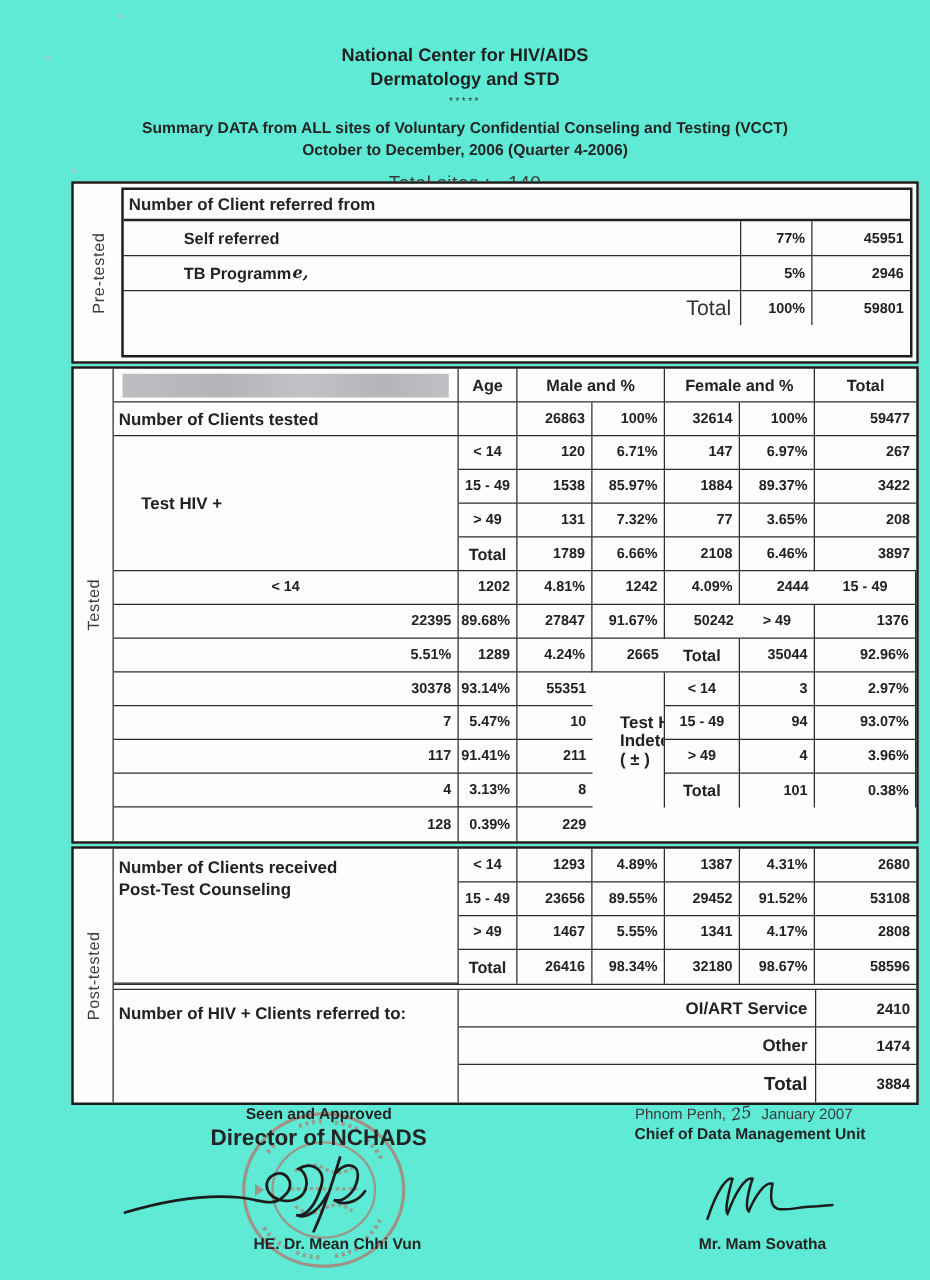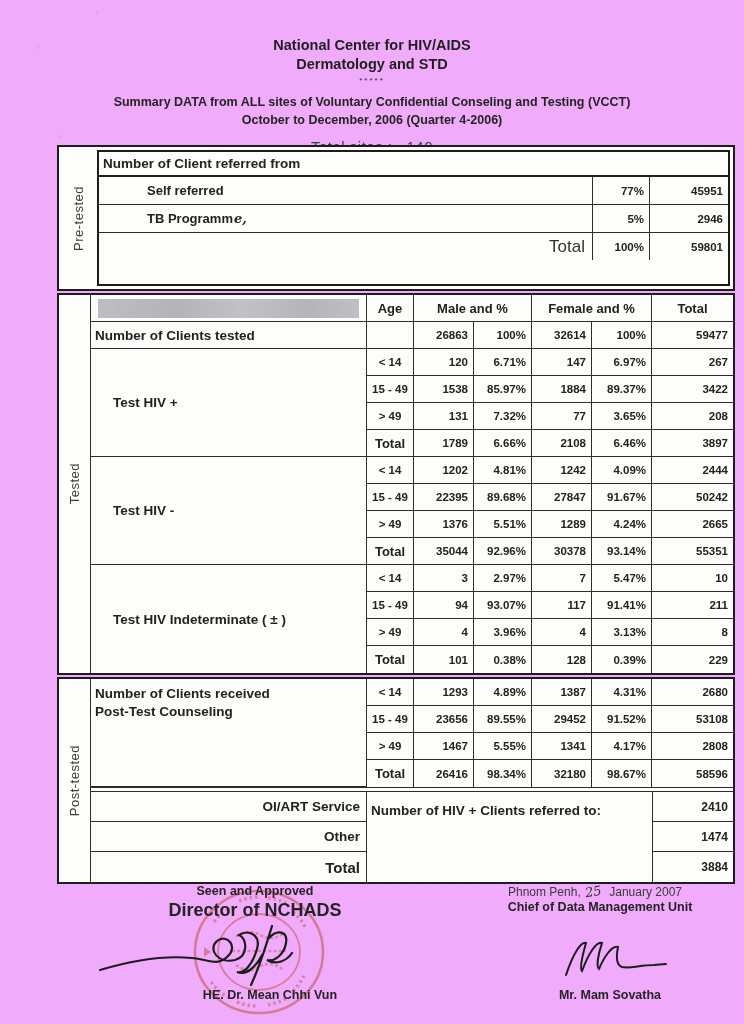--- a/index.html
+++ b/index.html
@@ -1,18 +1,18 @@
 <!DOCTYPE html>
 <html><head>
 <meta charset="utf-8">
 <style>
   * { margin:0; padding:0; box-sizing:border-box; }
   html,body { background:#e8e8e8; }
   body { font-family:"Liberation Sans","DejaVu Sans",sans-serif; }
-  .page { position:relative; width:744px; height:1024px; background:#f0abfc; margin:0 auto; overflow:hidden; color:#242424; }
+  .page { position:relative; width:744px; height:1024px; background:#5eead4; margin:0 auto; overflow:hidden; color:#242424; }
 
   
   .speck { position:absolute; background:#b9b9b9; border-radius:50%; opacity:.5; }
 
   
   .doc-header { position:absolute; top:36px; left:0; width:100%; text-align:center; }
   .title { font-size:14.5px; font-weight:bold; line-height:1.3; color:#1f1f1f; }
   .stars { font-size:8px; letter-spacing:2px; color:#333; margin:2px 0 8px; }
   .subtitle { font-size:12.5px; font-weight:bold; line-height:1.45; color:#242424; }
   .total-sites { margin-top:9px; font-size:15px; color:#3c3c3c; letter-spacing:.5px; }
@@ -173,21 +173,20 @@
           <div class="cell num">3.65%</div>
           <div class="cell num lc">208</div>
 
           <div class="cell age age-total">Total</div>
           <div class="cell num">1789</div>
           <div class="cell num">6.66%</div>
           <div class="cell num">2108</div>
           <div class="cell num">6.46%</div>
           <div class="cell num lc">3897</div>
 
-          <div class="cell glabel">Test HIV -</div>
           <div class="cell age">&lt; 14</div>
           <div class="cell num">1202</div>
           <div class="cell num">4.81%</div>
           <div class="cell num">1242</div>
           <div class="cell num">4.09%</div>
           <div class="cell num lc">2444</div>
 
           <div class="cell age">15 - 49</div>
           <div class="cell num">22395</div>
           <div class="cell num">89.68%</div>
@@ -273,22 +272,22 @@
 
           <div class="cell age age-total lb">Total</div>
           <div class="cell num lb">26416</div>
           <div class="cell num lb">98.34%</div>
           <div class="cell num lb">32180</div>
           <div class="cell num lb">98.67%</div>
           <div class="cell num lc lb">58596</div>
         </div>
 
         <div class="t3b">
+          <div class="cell glabel3 lb">Number of HIV + Clients referred to:</div>
           <div class="cell svc">OI/ART Service</div>
-          <div class="cell glabel3 lb">Number of HIV + Clients referred to:</div>
           <div class="cell val lc">2410</div>
           <div class="cell svc">Other</div>
           <div class="cell val lc">1474</div>
           <div class="cell svc svc-total lb">Total</div>
           <div class="cell val lc lb">3884</div>
         </div>
       </div>
     </div>
   </div>
 

